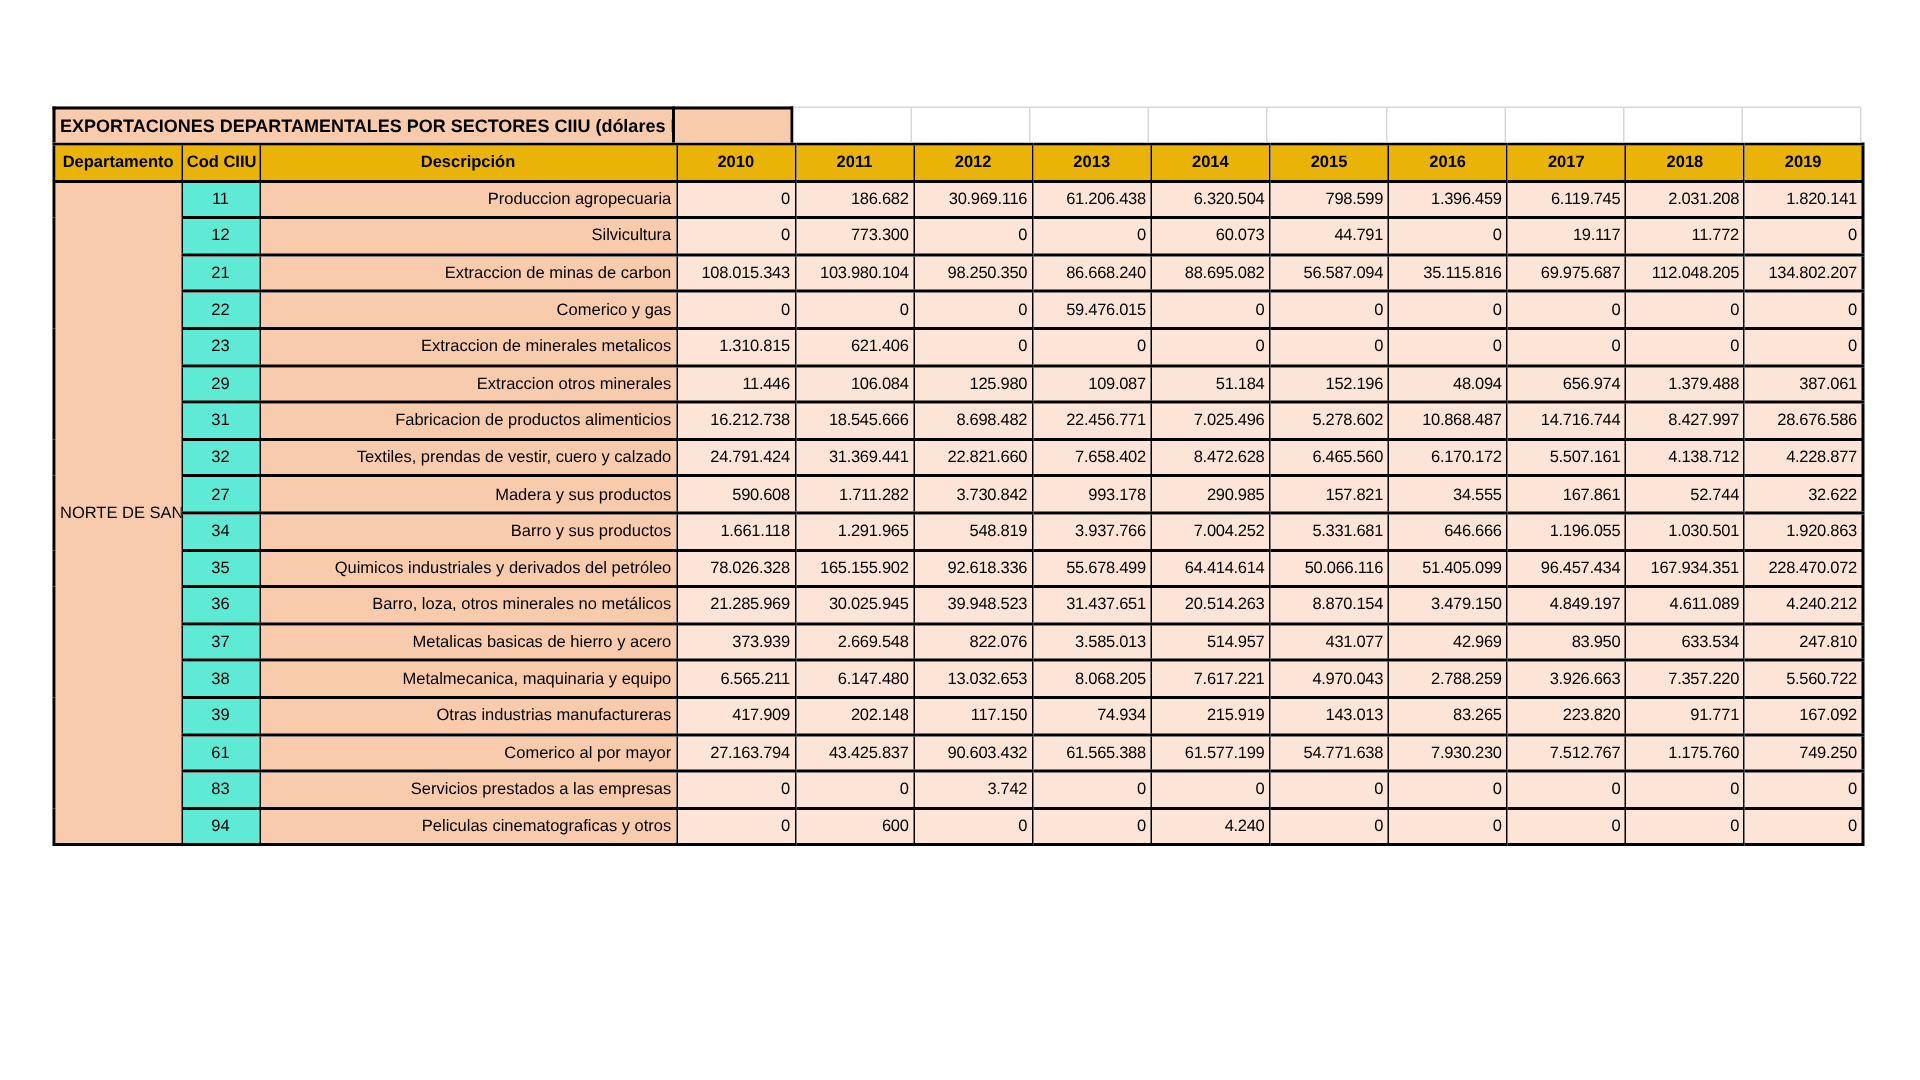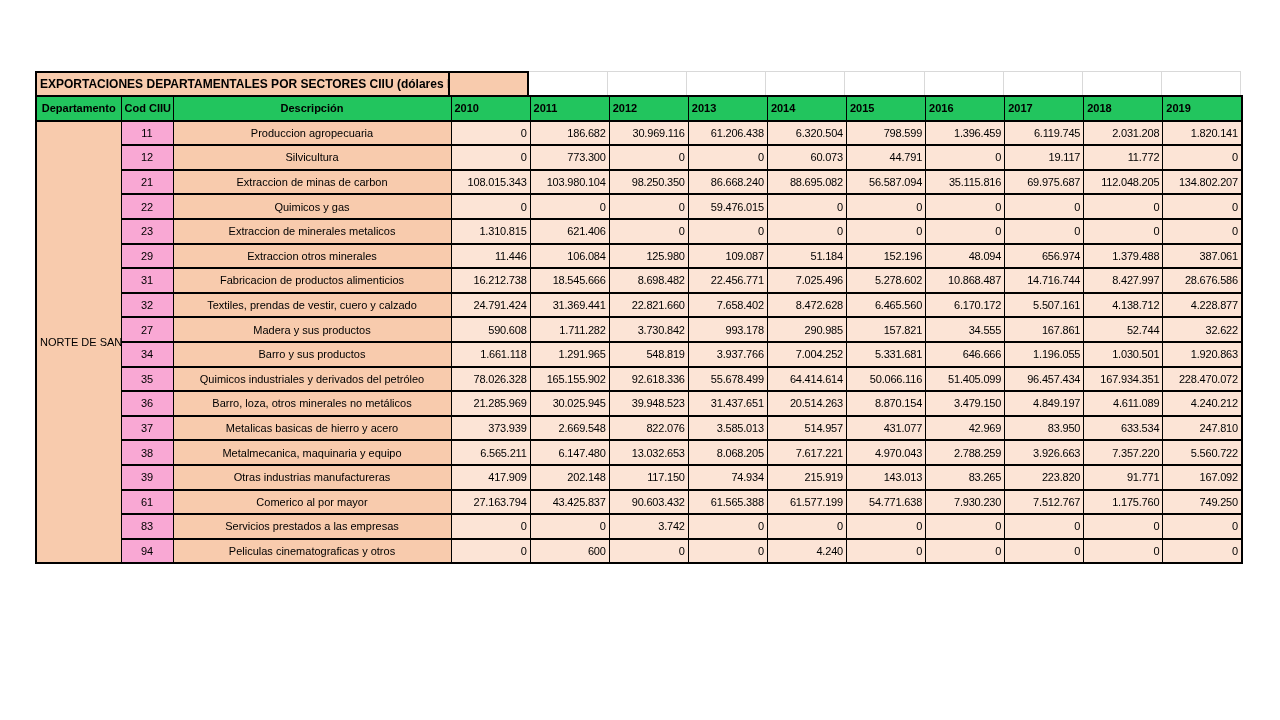--- a/index.html
+++ b/index.html
@@ -23,28 +23,28 @@
   .grid-strip { display: flex; height: 24px; border-top: 1px solid #d9d9d9; background: #fff; }
   .grid-strip .seg { width: 79.1px; height: 100%; border-right: 1px solid #d9d9d9; }
 
   
   table.grid { border-collapse: collapse; table-layout: fixed; width: 1206px; border: 2px solid #000; }
   table.grid th, table.grid td {
     border: 1px solid #000; border-top-width: 2px; border-bottom-width: 2px;
     height: 24.6px; font-size: 11px; padding: 0 3px;
     white-space: nowrap; overflow: hidden;
   }
-  table.grid th { background: #22c55e; font-weight: bold; text-align: center; }
-  table.grid th.year { text-align: left; }
+  table.grid th { background: #eab308; font-weight: bold; text-align: center; }
+  table.grid th.year { text-align: center; }
   td.dept-cell {
     background: #f8cbad; text-align: center; vertical-align: middle;
     white-space: pre-line; line-height: 24.6px; font-size: 11px;
   }
-  td.code { background: #f9a8d4; text-align: center; }
-  td.desc { background: #f8cbad; text-align: center; }
+  td.code { background: #5eead4; text-align: center; }
+  td.desc { background: #f8cbad; text-align: right; }
   td.num  { background: #fce4d6; text-align: right; letter-spacing: -0.2px; }
 </style>
 </head>
 <body>
 
 <div class="sheet">
 
   <div class="title-row">
     <div class="title-cell">EXPORTACIONES DEPARTAMENTALES POR SECTORES CIIU (dólares FOB)</div>
     <div class="title-spacer"></div>
@@ -134,21 +134,21 @@
           <td class="num">86.668.240</td>
           <td class="num">88.695.082</td>
           <td class="num">56.587.094</td>
           <td class="num">35.115.816</td>
           <td class="num">69.975.687</td>
           <td class="num">112.048.205</td>
           <td class="num">134.802.207</td>
         </tr>
         <tr>
           <td class="code">22</td>
-          <td class="desc">Quimicos y gas</td>
+          <td class="desc">Comerico y gas</td>
           <td class="num">0</td>
           <td class="num">0</td>
           <td class="num">0</td>
           <td class="num">59.476.015</td>
           <td class="num">0</td>
           <td class="num">0</td>
           <td class="num">0</td>
           <td class="num">0</td>
           <td class="num">0</td>
           <td class="num">0</td>

